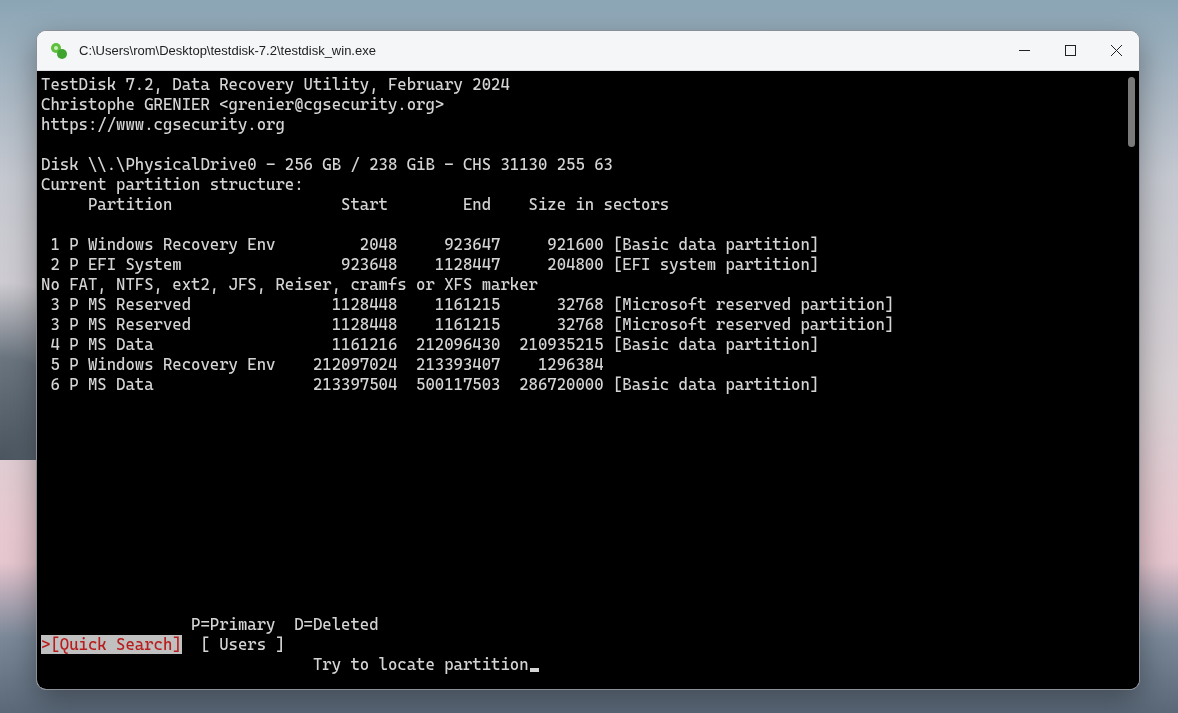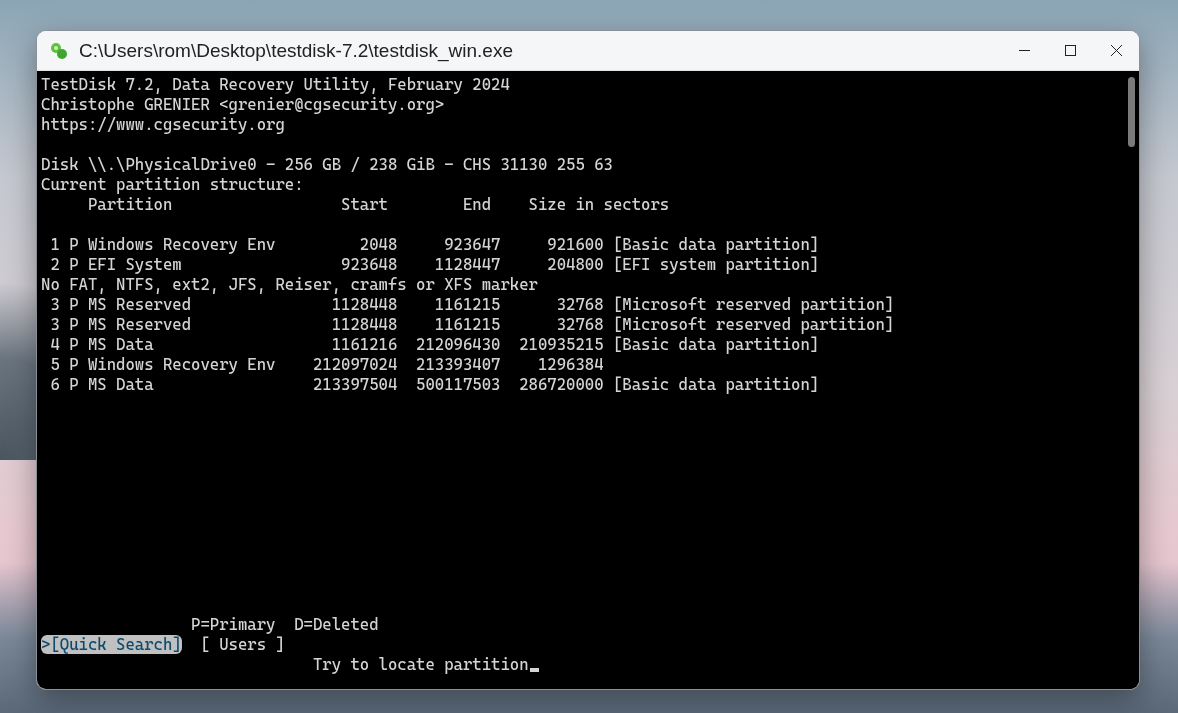--- a/index.html
+++ b/index.html
@@ -49,21 +49,21 @@
     border-bottom: 1px solid #e0e2e6;
   }
   .titlebar .icon {
     width: 20px; height: 20px;
     margin-left: 12px;
     position: relative;
   }
   .titlebar .icon svg { width: 20px; height: 20px; }
   .titlebar .title-text {
     margin-left: 10px;
-    font-size: 19px;
+    font-size: 13px;
     color: #222;
     flex: 1;
     white-space: nowrap;
     overflow: hidden;
     text-overflow: ellipsis;
   }
   .win-controls {
     display: flex;
     height: 40px;
   }
@@ -91,22 +91,21 @@
   }
   pre.term {
     font-family: "Cascadia Mono", "Consolas", "Courier New", monospace;
     font-size: 16px;
     line-height: 20px;
     color: #d4d4d4;
     white-space: pre;
   }
   .hl {
     background: #c0c0c0;
-    color: #0c4a6e;
-    border-radius: 6px;
+    color: #b91c1c;
   }
   .cursor {
     display: inline-block;
     width: 9px;
     height: 4px;
     background: #d4d4d4;
     vertical-align: -2px;
     margin-left: 1px;
   }
   .v-scroll {

